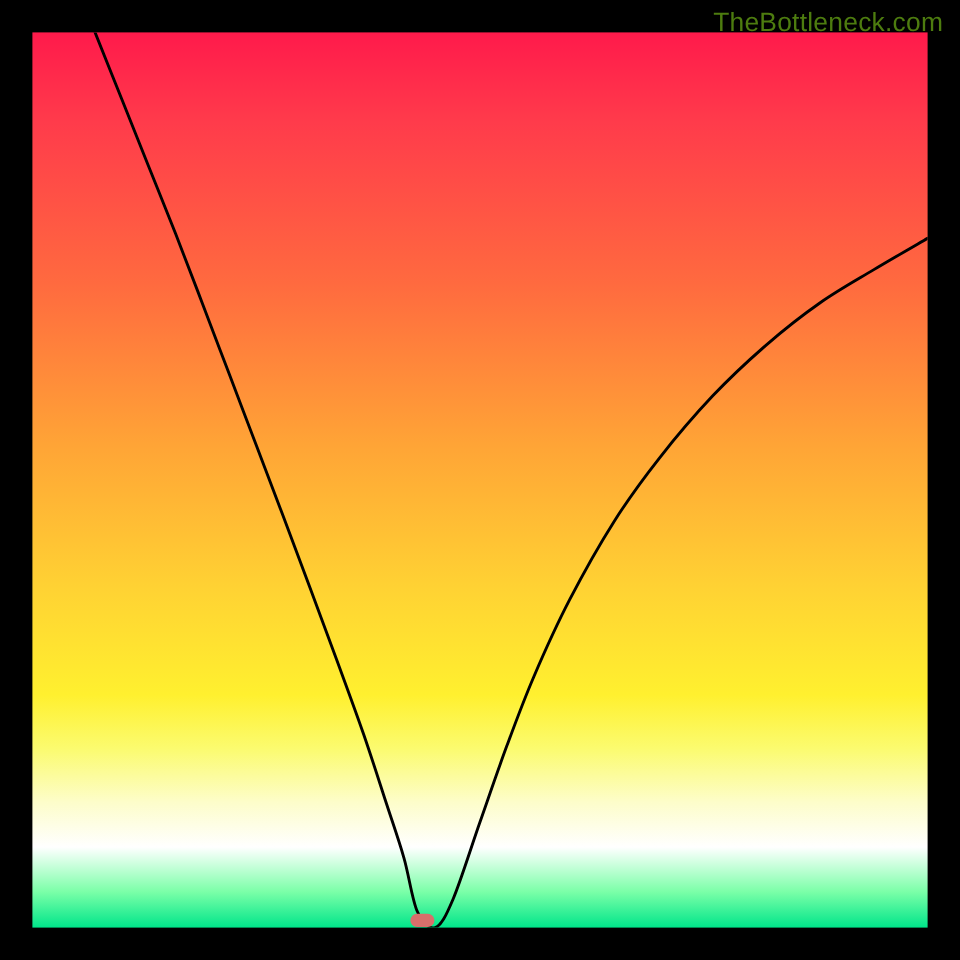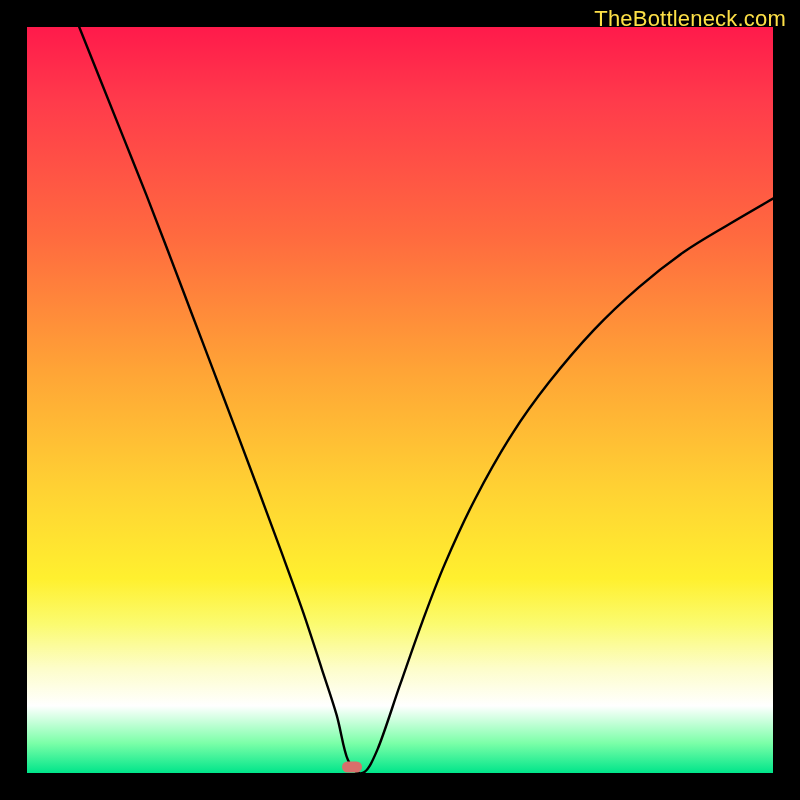--- a/index.html
+++ b/index.html
@@ -35,21 +35,21 @@
       #fbfb6f 80%,
       #fdfdca 86%,
       #ffffff 91%,
       #7bffa8 96%,
       #00e58a 100%);
   }
   .watermark {
     position: absolute;
     top: 6px;
     right: 14px;
-    color: #fde047;
+    color: #4d7c0f;
     font-size: 22px;
     font-weight: 500;
     letter-spacing: 0.2px;
     user-select: none;
   }
   .marker {
     position: absolute;
     width: 20px;
     height: 11px;
     border-radius: 6px;

